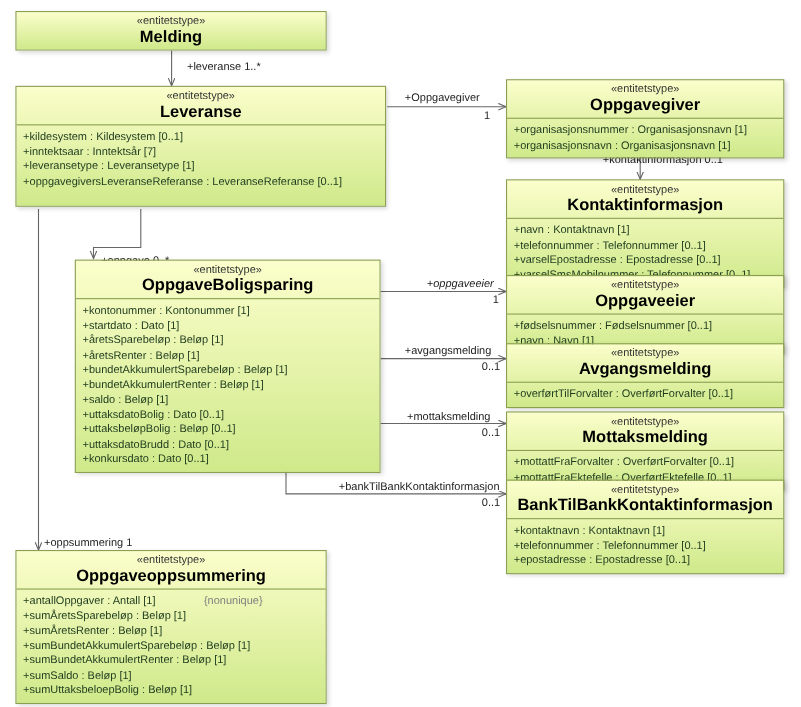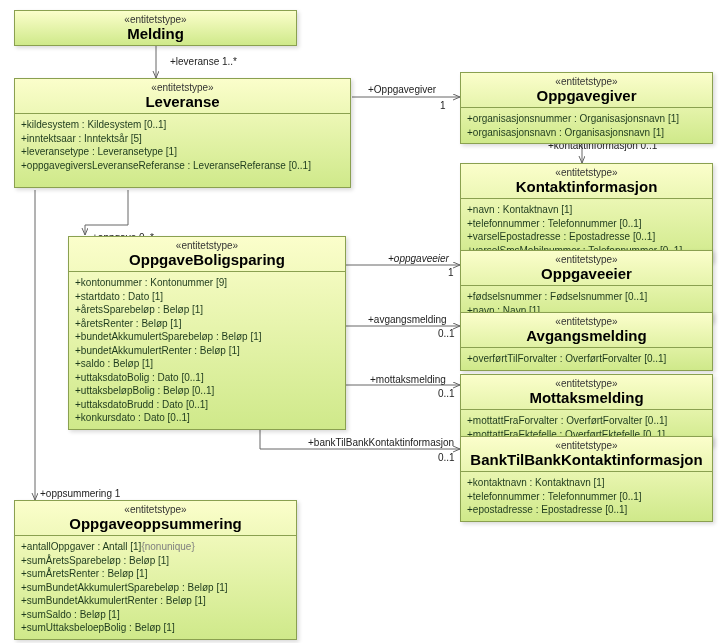--- a/index.html
+++ b/index.html
@@ -34,21 +34,21 @@
     color: #1d3a1d;
   }
   .attrs div::before { content: "+"; }
   .edge-label {
     position: absolute;
     font-size: 10px;
     color: #222;
     background: rgba(255,255,255,0);
     white-space: nowrap;
   }
-  .nonunique { color: #808080; font-style: normal; }
+  .nonunique { color: #808080; font-style: normal; padding-left: 44px; }
   svg.wires {
     position: absolute;
     top: 0; left: 0;
     width: 728px; height: 643px;
     pointer-events: none;
   }
   .arrow {
     stroke: #666; fill: none; stroke-width: 1;
   }
 </style>
@@ -103,33 +103,33 @@
   </div>
 </div>
 
 <div class="entity" style="left:14px; top:78px; width:337px; min-height:110px;">
   <div class="entity-header">
     <div class="stereotype">«entitetstype»</div>
     <div class="ename">Leveranse</div>
   </div>
   <div class="attrs" id="attrs-1">
       <div>kildesystem : Kildesystem [0..1]</div>
-      <div>inntektsaar : Inntektsår [5]</div>
+      <div>inntektsaar : Inntektsår [7]</div>
       <div>leveransetype : Leveransetype [1]</div>
       <div>oppgavegiversLeveranseReferanse : LeveranseReferanse [0..1]</div>
     </div>
 </div>
 
 <div class="entity" style="left:68px; top:236px; width:278px;">
   <div class="entity-header">
     <div class="stereotype">«entitetstype»</div>
     <div class="ename">OppgaveBoligsparing</div>
   </div>
   <div class="attrs" id="attrs-2">
-      <div>kontonummer : Kontonummer [9]</div>
+      <div>kontonummer : Kontonummer [1]</div>
       <div>startdato : Dato [1]</div>
       <div>åretsSparebeløp : Beløp [1]</div>
       <div>åretsRenter : Beløp [1]</div>
       <div>bundetAkkumulertSparebeløp : Beløp [1]</div>
       <div>bundetAkkumulertRenter : Beløp [1]</div>
       <div>saldo : Beløp [1]</div>
       <div>uttaksdatoBolig : Dato [0..1]</div>
       <div>uttaksbeløpBolig : Beløp [0..1]</div>
       <div>uttaksdatoBrudd : Dato [0..1]</div>
       <div>konkursdato : Dato [0..1]</div>

